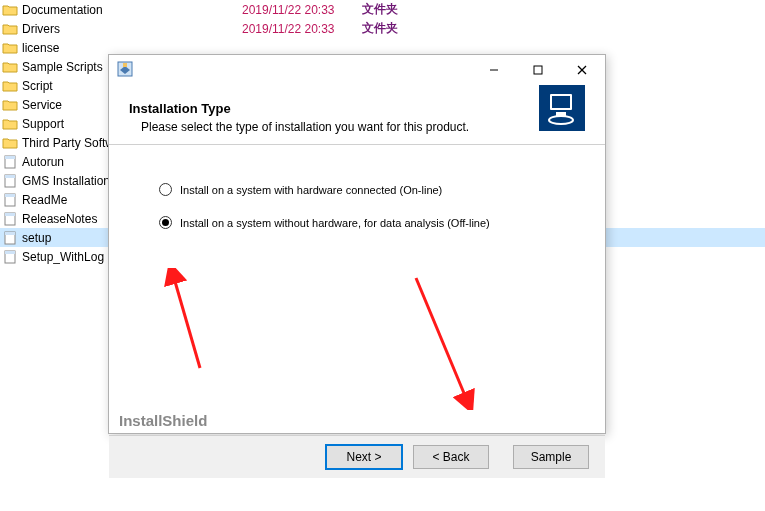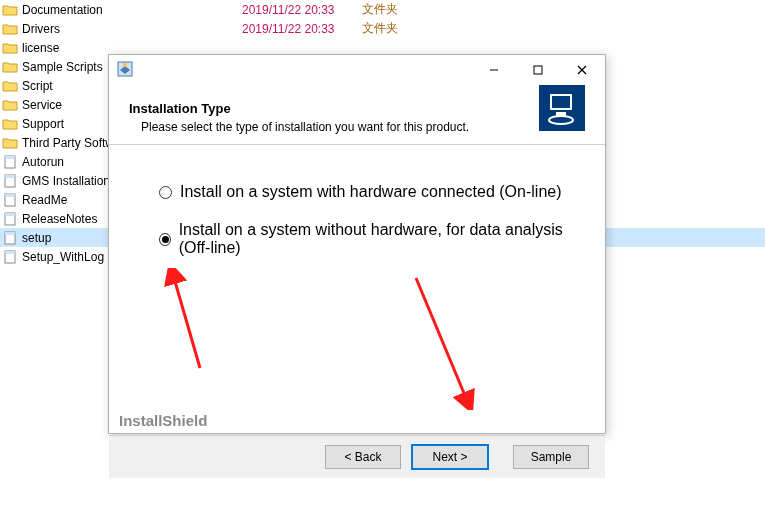--- a/index.html
+++ b/index.html
@@ -46,21 +46,22 @@
     white-space: nowrap;
     overflow: hidden;
     text-overflow: ellipsis;
   }
   .file-date {
     width: 120px;
     color: #be185d;
   }
   .file-type {
     width: 80px;
-    color: #a16207;
+    color: #701a75;
+    font-weight: bold;
   }
 
   
   .dialog {
     position: absolute;
     left: 108px;
     top: 54px;
     width: 496px;
     height: 378px;
     background: #ffffff;
@@ -122,21 +123,21 @@
 
   .dlg-body {
     position: relative;
     height: 252px;
     padding: 38px 30px 0 50px;
   }
   .radio-row {
     display: flex;
     align-items: center;
     margin-bottom: 20px;
-    font-size: 16px;
+    font-size: 11px;
   }
   .radio-circle {
     width: 13px;
     height: 13px;
     border: 1px solid #333;
     border-radius: 50%;
     margin-right: 8px;
     position: relative;
     box-sizing: border-box;
   }
@@ -394,22 +395,22 @@
       <span>Install on a system with hardware connected (On-line)</span>
     </div>
     <div class="radio-row">
       <span class="radio-circle selected" id="radio2"></span>
       <span>Install on a system without hardware, for data analysis (Off-line)</span>
     </div>
     <div class="brand">InstallShield</div>
   </div>
 
   <div class="dlg-footer">
+    <div class="dlg-btn primary">Next &gt;</div>
     <div class="dlg-btn">&lt; Back</div>
-    <div class="dlg-btn primary">Next &gt;</div>
     <div class="dlg-btn" style="margin-left:14px">Sample</div>
   </div>
 </div>
 
 <svg class="arrow" style="left:160px;top:268px" width="60" height="110">
   <defs>
     <marker id="ah1" markerWidth="8" markerHeight="8" refX="2" refY="4" orient="auto">
       <path d="M0,0 L8,4 L0,8 Z" fill="#ff1a1a"></path>
     </marker>
   </defs>

